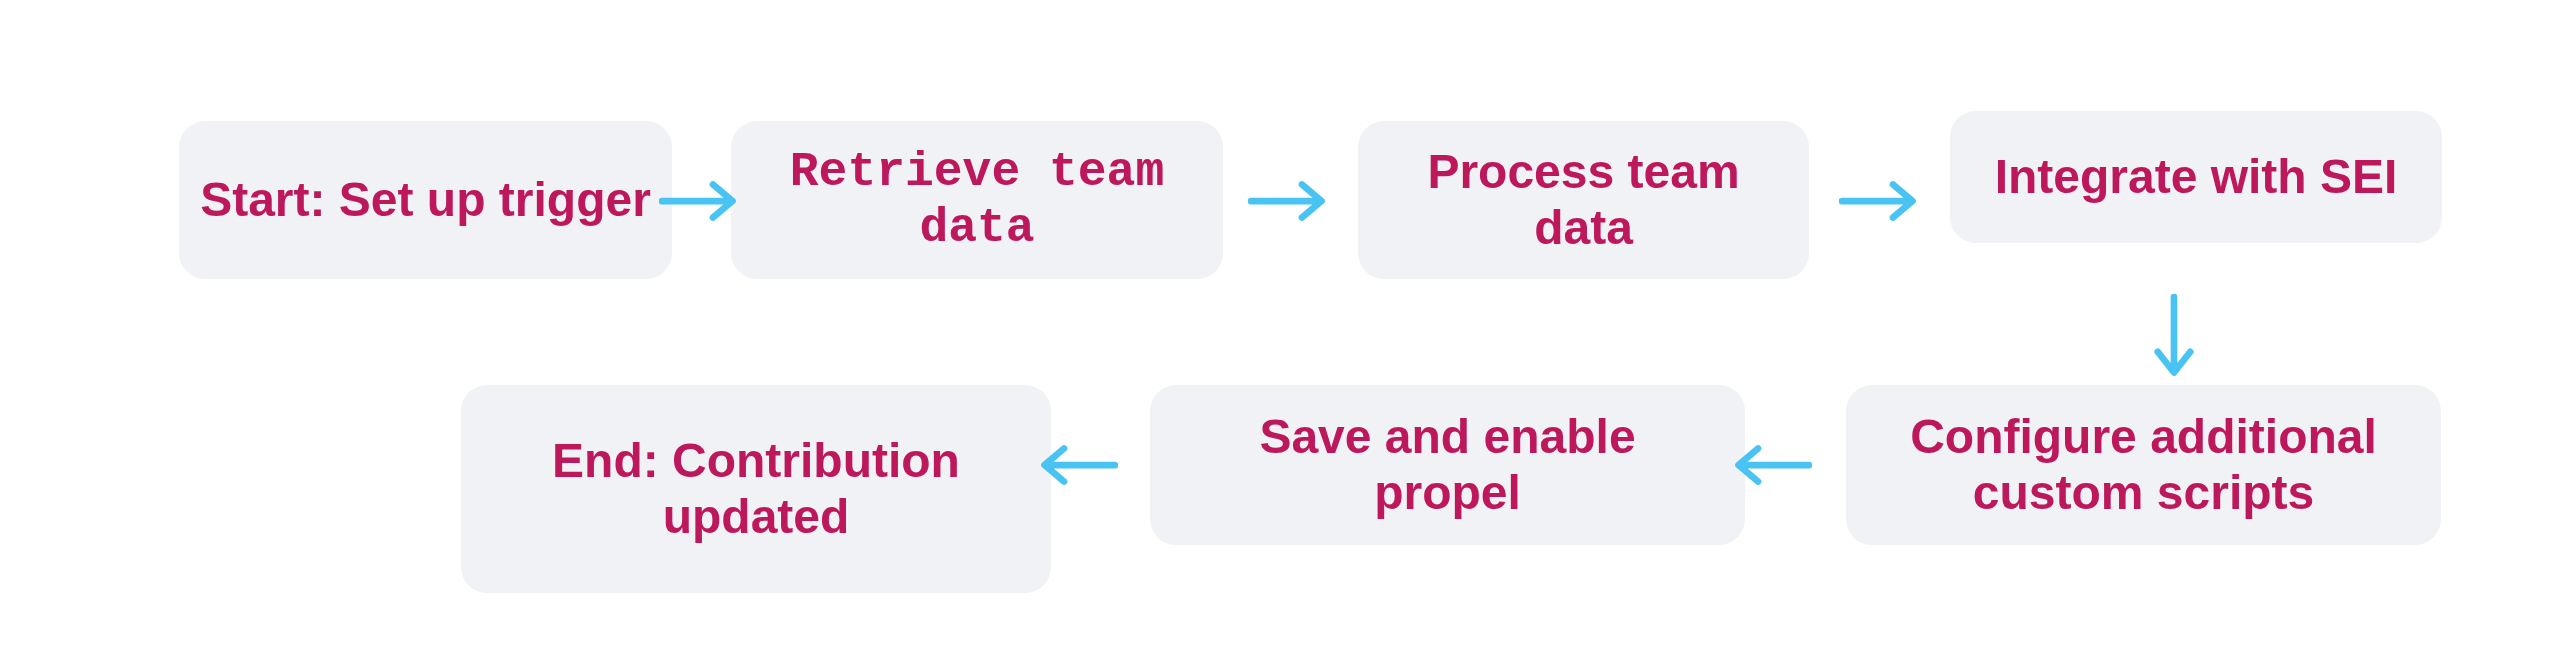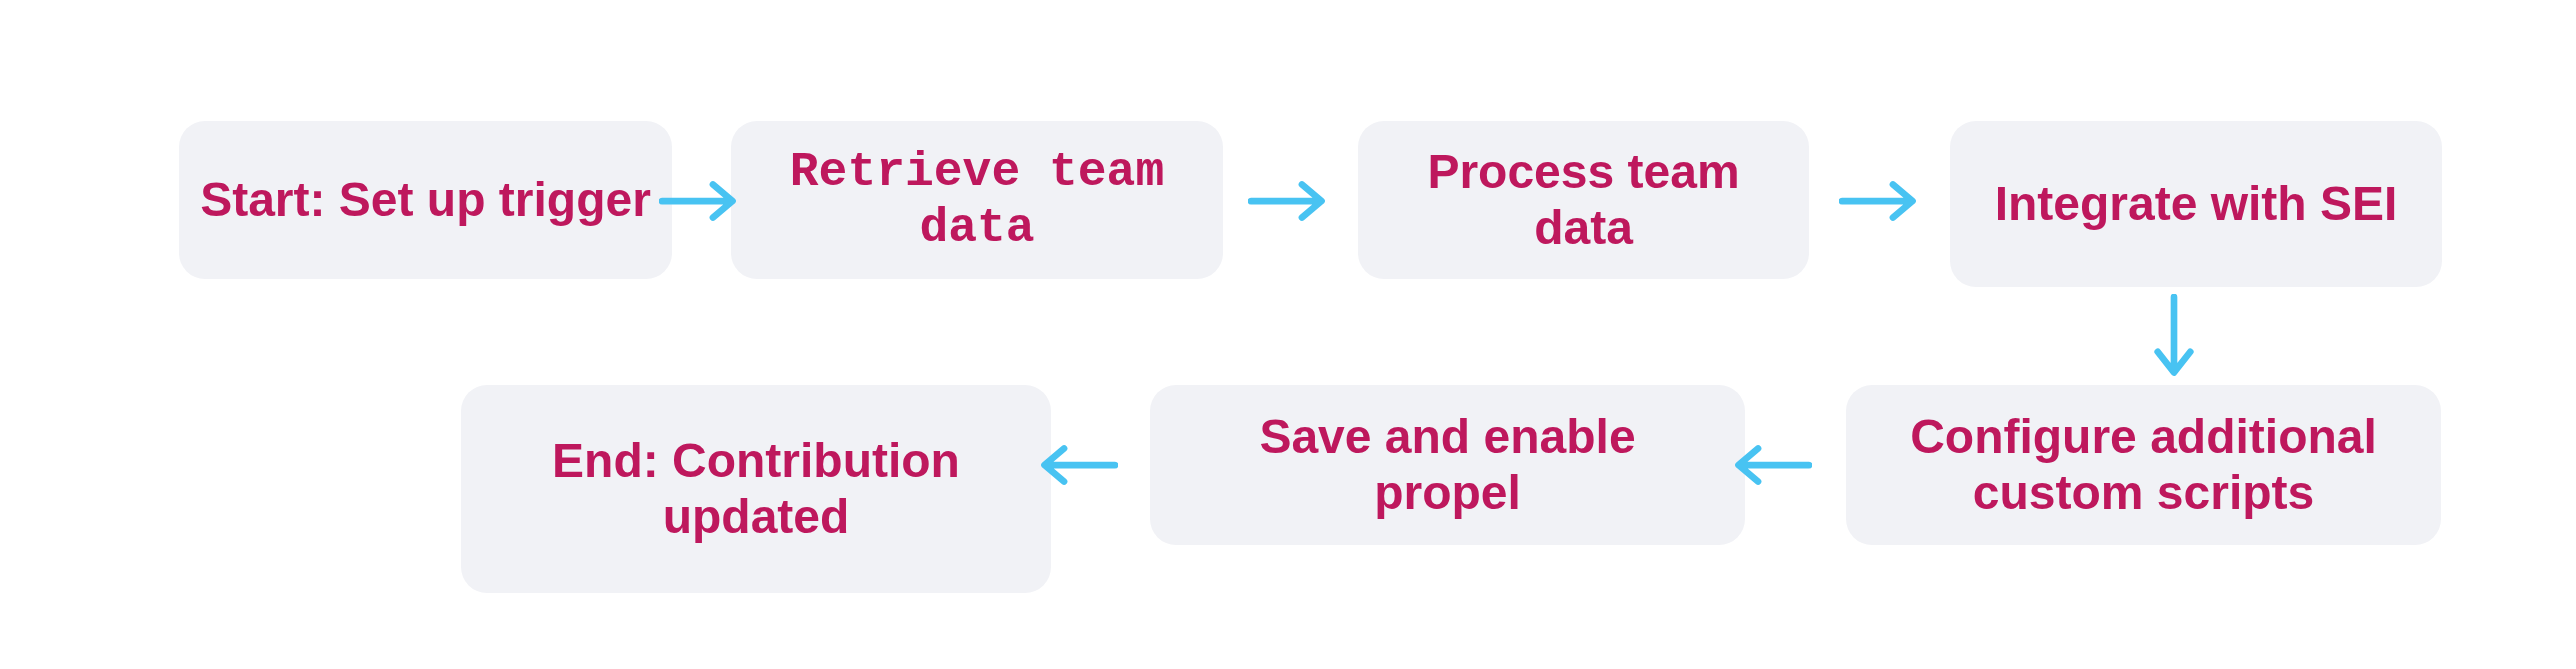--- a/index.html
+++ b/index.html
@@ -33,21 +33,21 @@
     display: block;
     padding: 0 15px;
   }
   .node.wide .label {
     max-width: 507px;
   }
   
   .n-start     { left: 157px;  top: 121px; width: 493px; height: 158px; }
   .n-retrieve  { left: 709px; top: 121px; width: 492px; height: 158px; font-family: Liberation Mono, monospace; }
   .n-process   { left: 1336px; top: 121px; width: 451px; height: 158px; }
-  .n-integrate { left: 1928px; top: 121px; width: 492px; height: 166px; }
+  .n-integrate { left: 1928px; top: 111px; width: 492px; height: 132px; }
   
   .n-end       { left: 439px;  top: 385px; width: 590px; height: 208px; }
   .n-save      { left: 1128px; top: 385px; width: 595px; height: 160px; }
   .n-configure { left: 1824px; top: 385px; width: 595px; height: 160px; }
 
   .arrow {
     position: absolute;
     color: #48c3f2;
   }
   .arrow svg { display: block; }

